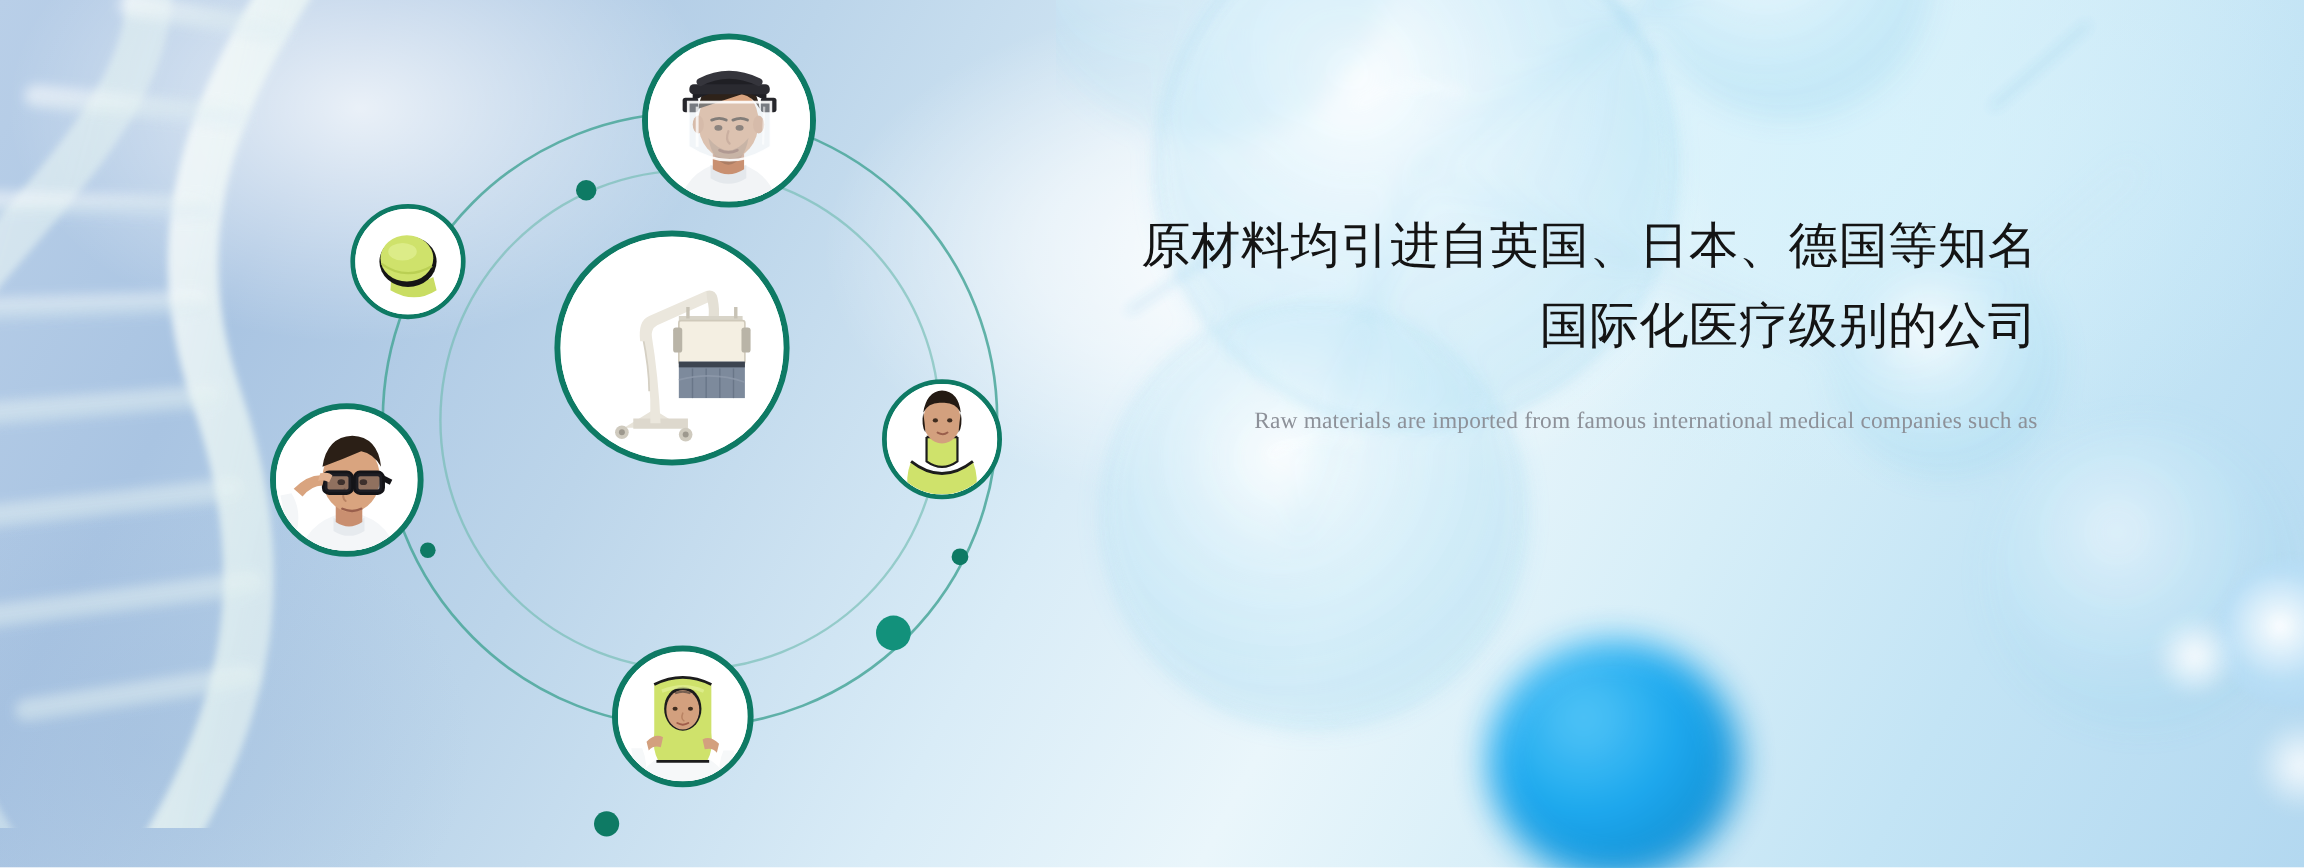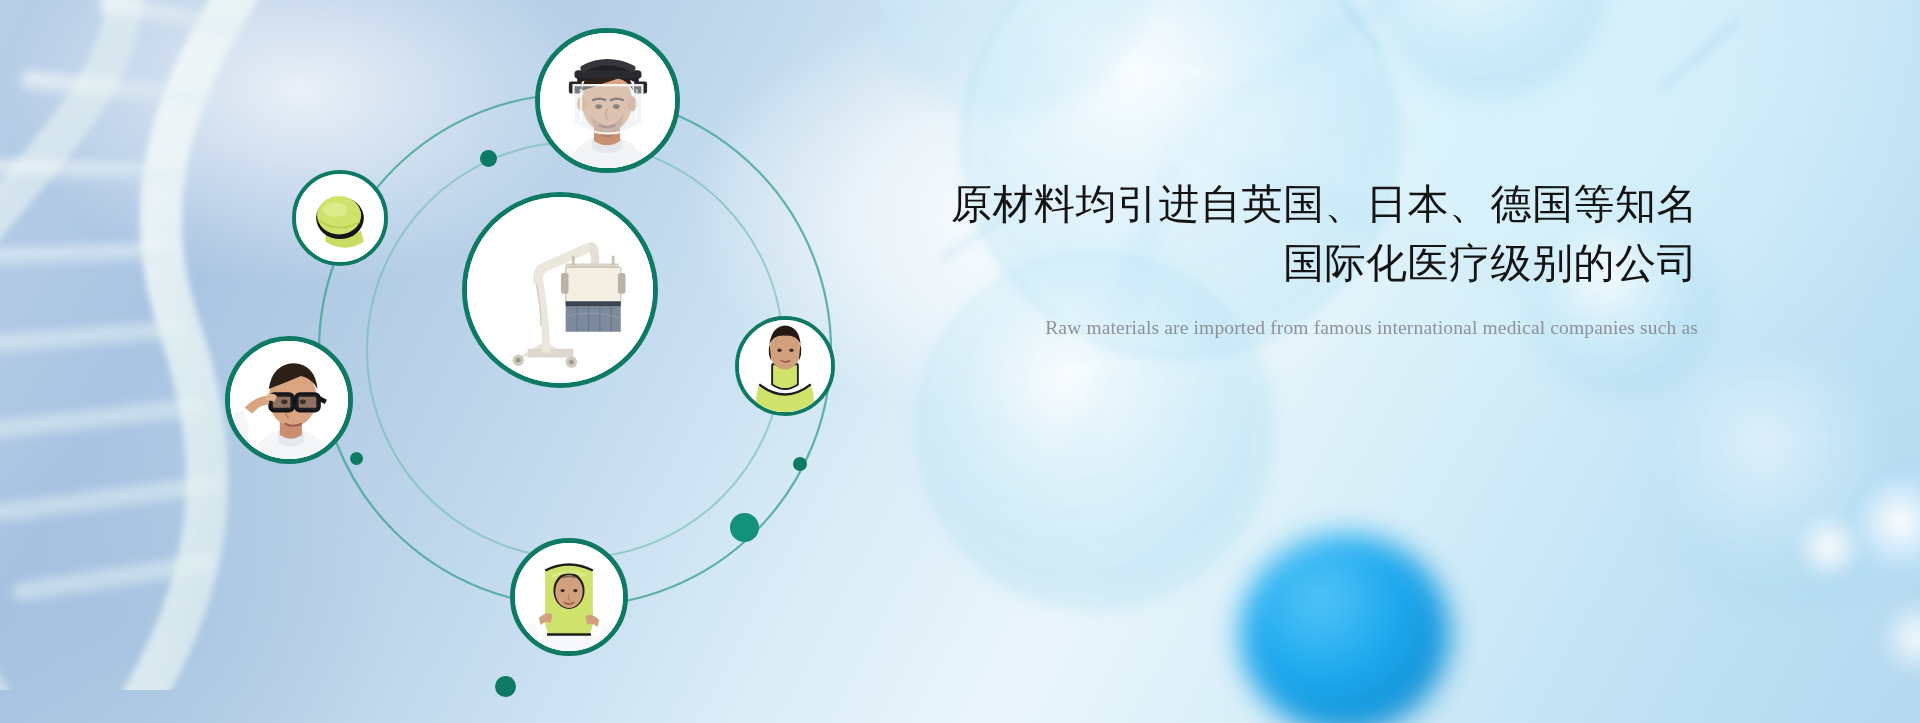--- a/index.html
+++ b/index.html
@@ -43,22 +43,22 @@
   
   .pcircle{position:absolute;border-radius:50%;background:#fff;overflow:hidden;
     border:5px solid #0e7a64;box-sizing:border-box;}
   .pcircle.thin{border-width:4px;}
   .pcircle .art{position:absolute;inset:0;}
 
   
   #copy{position:absolute;right:222px;top:176px;width:780px;text-align:right;}
   #headline-1,#headline-2{color:#141414;font-size:41px;line-height:1.38;
     letter-spacing:.5px;font-weight:400;white-space:nowrap;}
-  #headline-2{margin-top:2px;}
-  #sub-block{margin-top:18px;color:#8d9199;font-family:"Liberation Serif",serif;
+  #headline-2{margin-top:14px;font-family:Liberation Mono, monospace;}
+  #sub-block{margin-top:30px;color:#8d9199;font-family:"Liberation Serif",serif;
     font-size:19.5px;line-height:1.95;letter-spacing:.15px;}
   #sub-1,#sub-2{white-space:nowrap;}
 </style>
 </head>
 <body>
 
 <div id="banner">
 
   <div class="bgfx" id="sky-wash"></div>
 

